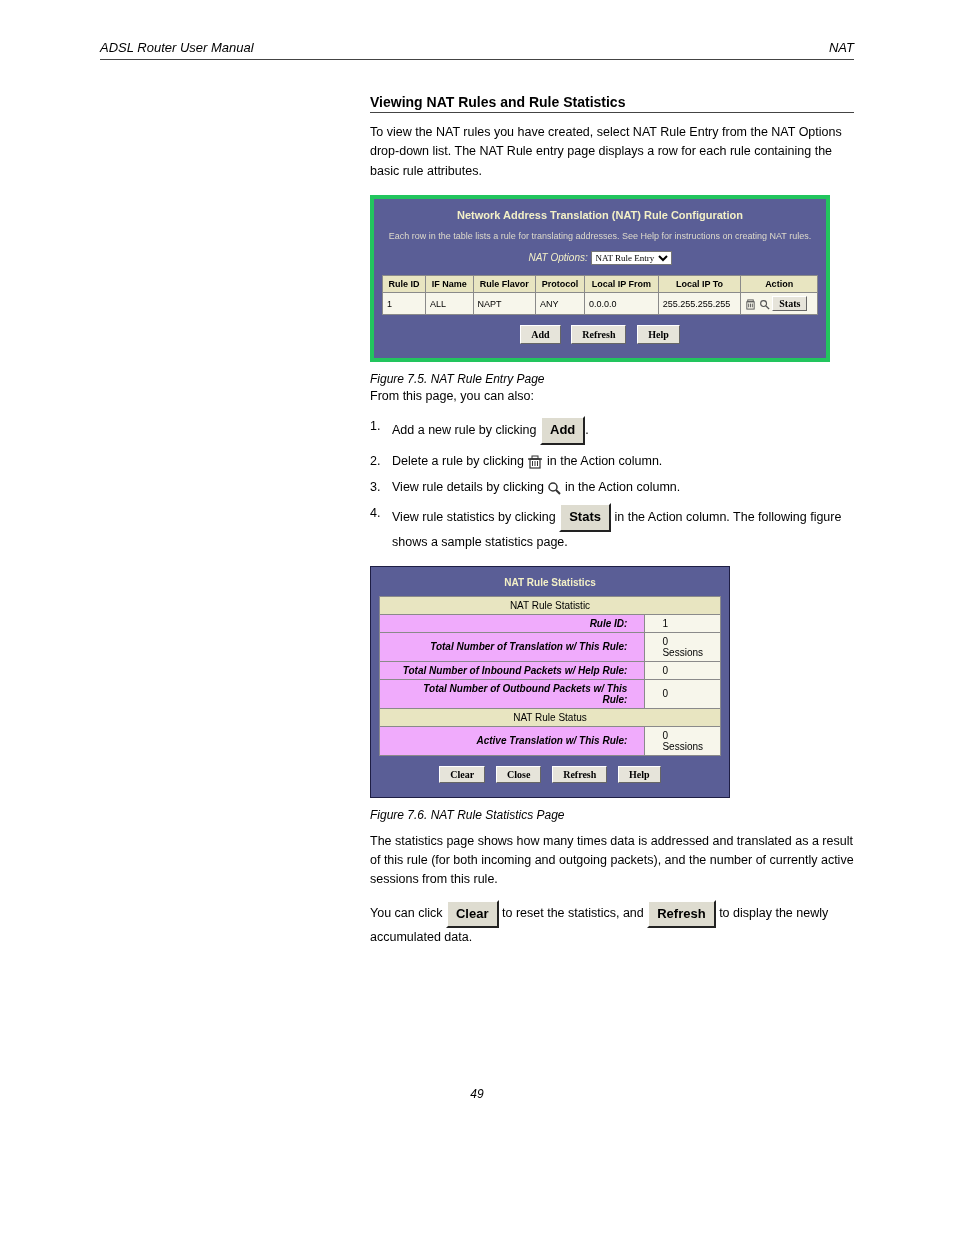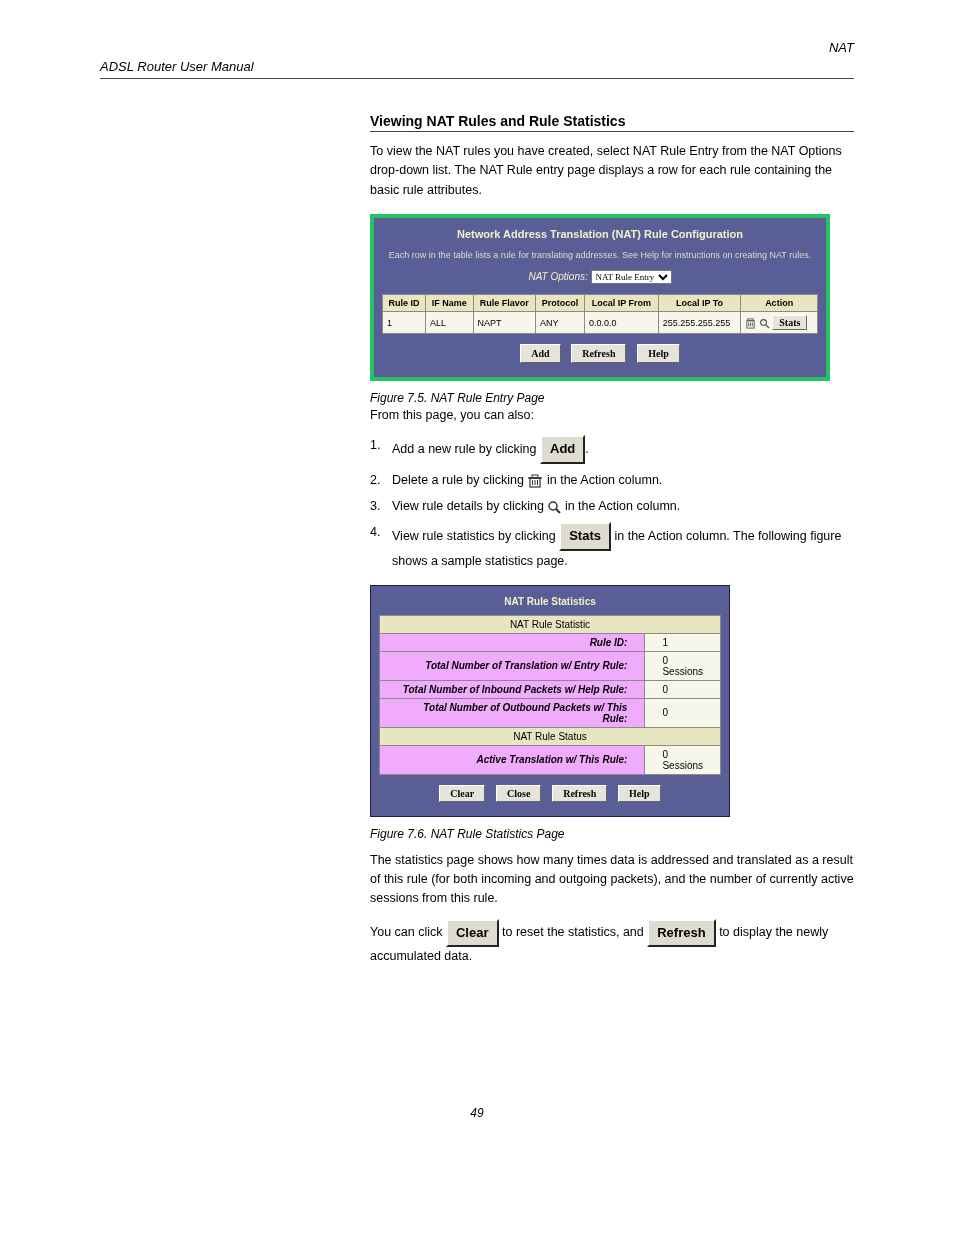--- a/index.html
+++ b/index.html
@@ -15,21 +15,21 @@
     padding: 40px 100px 60px 100px;
     position: relative;
   }
   .header-row {
     border-bottom: 1px solid #444;
     padding-bottom: 4px;
     margin-bottom: 8px;
     display:flex;
     justify-content: space-between;
   }
-  .header-row .left { font-style: italic; font-size: 13px; margin-top: 19px; }
+  .header-row .left { font-style: italic; font-size: 13px; }
   .header-row .right { font-style: italic; font-size: 13px; }
   .section-heading {
     font-weight: bold;
     font-size: 14px;
     margin-top: 34px;
     margin-left: 270px;
     border-bottom: 1px solid #444;
     padding-bottom: 2px;
   }
   .bodytext {
@@ -329,21 +329,21 @@
     <table class="p2table">
       <tbody>
           <tr>
             <td colspan="2" class="subhead">NAT Rule Statistic</td>
           </tr>
       <tr>
             <td class="label">Rule ID:</td>
             <td class="val">1</td>
           </tr>
       <tr>
-            <td class="label">Total Number of Translation w/ Entry Rule:</td>
+            <td class="label">Total Number of Translation w/ This Rule:</td>
             <td class="val">0 Sessions</td>
           </tr>
       <tr>
             <td class="label">Total Number of Inbound Packets w/ Help Rule:</td>
             <td class="val">0</td>
           </tr>
       <tr>
             <td class="label">Total Number of Outbound Packets w/ This Rule:</td>
             <td class="val">0</td>
           </tr>

